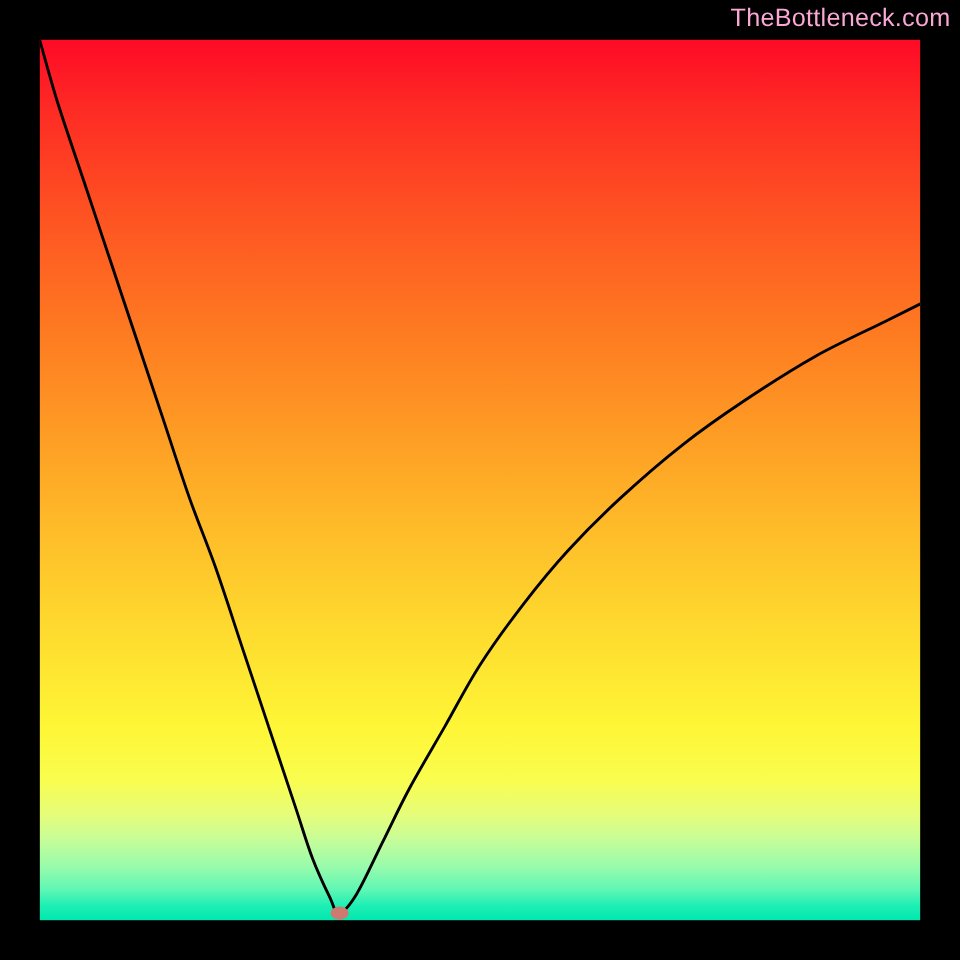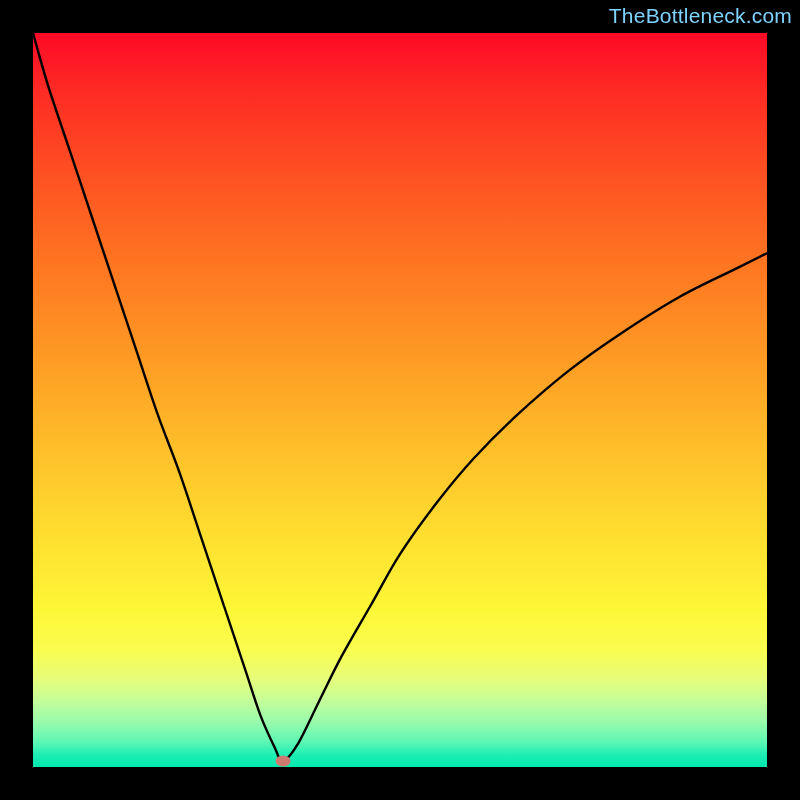--- a/index.html
+++ b/index.html
@@ -53,21 +53,21 @@
     width: 15px;
     height: 11px;
     background: #cf7a71;
     border-radius: 50%;
     transform: translate(-50%, -50%);
   }
   .watermark {
     position: absolute;
     top: 4px;
     right: 8px;
-    color: #7dd3fc;
+    color: #f9a8d4;
     font-size: 21px;
     letter-spacing: 0.2px;
     font-weight: 400;
   }
 </style>
 </head>
 <body>
 
 <div class="watermark">TheBottleneck.com</div>
 

